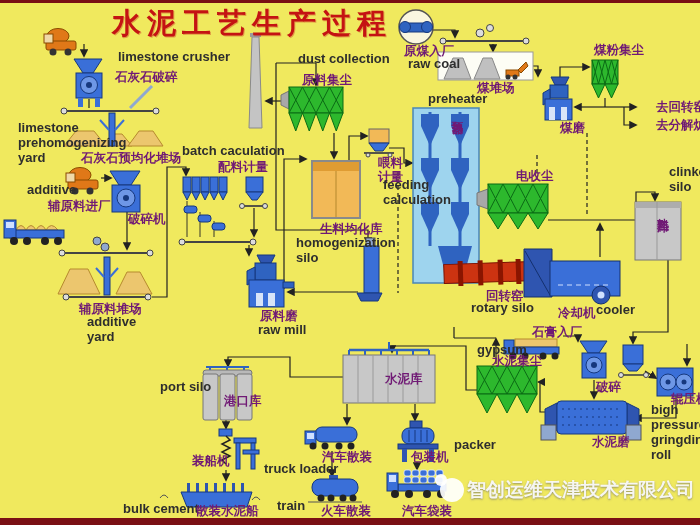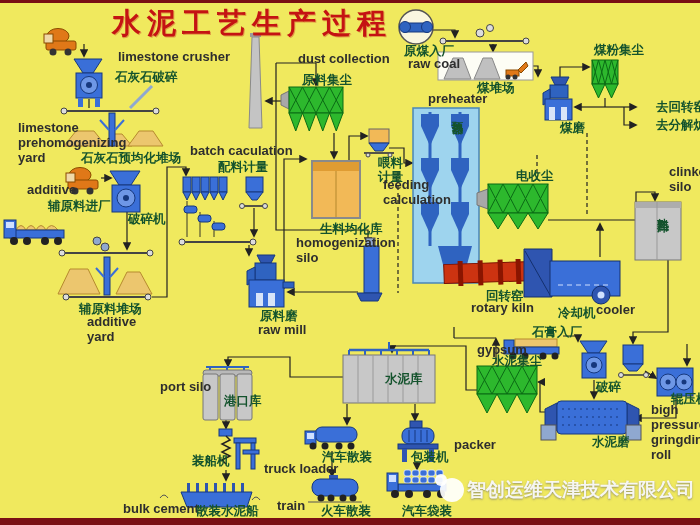--- a/index.html
+++ b/index.html
@@ -1,21 +1,21 @@
 <!DOCTYPE html>
 <html><head>
 <meta charset="utf-8">
 <style>
   html,body{margin:0;padding:0;background:#888;}
   #stage{position:relative;width:700px;height:525px;background:#f0e95e;overflow:hidden;
          font-family:"DejaVu Sans","Liberation Sans",sans-serif;}
   #diagram-svg{position:absolute;left:0;top:0;}
   #labels{position:absolute;left:15px;top:0;width:700px;height:369px;pointer-events:none;}
   .lbl{position:absolute;white-space:pre-line;line-height:1.15;}
-  .lbl-zh{font-family:"DejaVu Sans",sans-serif;font-weight:bold;font-size:12.5px;color:#14532d;}
+  .lbl-zh{font-family:"DejaVu Sans",sans-serif;font-weight:bold;font-size:12.5px;color:#701a75;}
   .lbl-en{font-family:"Liberation Sans",sans-serif;font-weight:bold;font-size:13px;color:#2e2e2e;}
   .vert{writing-mode:vertical-rl;text-orientation:upright;letter-spacing:1px;line-height:1;}
   #title{position:absolute;left:112px;top:4px;font-weight:bold;font-size:29px;letter-spacing:6px;
          color:#c41313;text-shadow:1px 1px 0 rgba(196,19,19,.35);font-family:"DejaVu Sans",sans-serif;}
   #watermark{position:absolute;left:467px;top:477px;font-weight:bold;font-size:19px;letter-spacing:0px;
          color:rgba(250,250,250,.95);text-shadow:0 1px 2px rgba(110,110,110,.7);font-family:"DejaVu Sans",sans-serif;}
 </style>
 </head>
 <body>
 
@@ -442,21 +442,21 @@
   </g>
 </svg>
 
 <div id="labels">
       <div class="lbl lbl-en" style="left: 103px; top: 50px;">limestone crusher</div>
       <div class="lbl lbl-zh" style="left: 100px; top: 70px;">石灰石破碎</div>
       <div class="lbl lbl-en" style="left: 3px; top: 121px;">limestone
 prehomogenizing
 yard</div>
       <div class="lbl lbl-zh" style="left: 66px; top: 151px;">石灰石预均化堆场</div>
-      <div class="lbl lbl-en" style="left: 167px; top: 144px; margin-left: 8px;">batch caculation</div>
+      <div class="lbl lbl-en" style="left: 167px; top: 144px;">batch caculation</div>
       <div class="lbl lbl-zh" style="left: 203px; top: 160px;">配料计量</div>
       <div class="lbl lbl-en" style="left: 12px; top: 183px;">additive</div>
       <div class="lbl lbl-zh" style="left: 33px; top: 199px;">辅原料进厂</div>
       <div class="lbl lbl-zh" style="left: 113px; top: 212px;">破碎机</div>
       <div class="lbl lbl-zh" style="left: 64px; top: 302px;">辅原料堆场</div>
       <div class="lbl lbl-en" style="left: 72px; top: 315px;">additive
 yard</div>
       <div class="lbl lbl-zh" style="left: 245px; top: 309px;">原料磨</div>
       <div class="lbl lbl-en" style="left: 243px; top: 323px;">raw mill</div>
       <div class="lbl lbl-en" style="left: 283px; top: 52px;">dust collection</div>
@@ -475,21 +475,21 @@
       <div class="lbl lbl-zh" style="left: 462px; top: 81px;">煤堆场</div>
       <div class="lbl lbl-zh" style="left: 579px; top: 43px;">煤粉集尘</div>
       <div class="lbl lbl-zh" style="left: 545px; top: 121px;">煤磨</div>
       <div class="lbl lbl-zh" style="left: 641px; top: 100px;">去回转窑</div>
       <div class="lbl lbl-zh" style="left: 641px; top: 118px;">去分解炉</div>
       <div class="lbl lbl-zh" style="left: 501px; top: 169px;">电收尘</div>
       <div class="lbl lbl-en" style="left: 654px; top: 165px;">clinker
 silo</div>
       <div class="lbl lbl-zh vert" style="left: 642px; top: 208px; font-size: 12px;">熟料库</div>
       <div class="lbl lbl-zh" style="left: 471px; top: 289px;">回转窑</div>
-      <div class="lbl lbl-en" style="left: 456px; top: 301px;">rotary kiln</div>
+      <div class="lbl lbl-en" style="left: 456px; top: 301px;">rotary silo</div>
       <div class="lbl lbl-zh" style="left: 543px; top: 306px;">冷却机</div>
       <div class="lbl lbl-en" style="left: 581px; top: 303px;">cooler</div>
       <div class="lbl lbl-en" style="left: 462px; top: 324px; margin-top: 19px;">gypsum</div>
       <div class="lbl lbl-zh" style="left: 517px; top: 325px;">石膏入厂</div>
       <div class="lbl lbl-zh" style="left: 477px; top: 354px;">水泥集尘</div>
       <div class="lbl lbl-zh" style="left: 581px; top: 380px;">破碎</div>
       <div class="lbl lbl-zh" style="left: 656px; top: 392px;">辊压机</div>
       <div class="lbl lbl-en" style="left: 636px; top: 403px;">bigh
 pressure
 gringding

